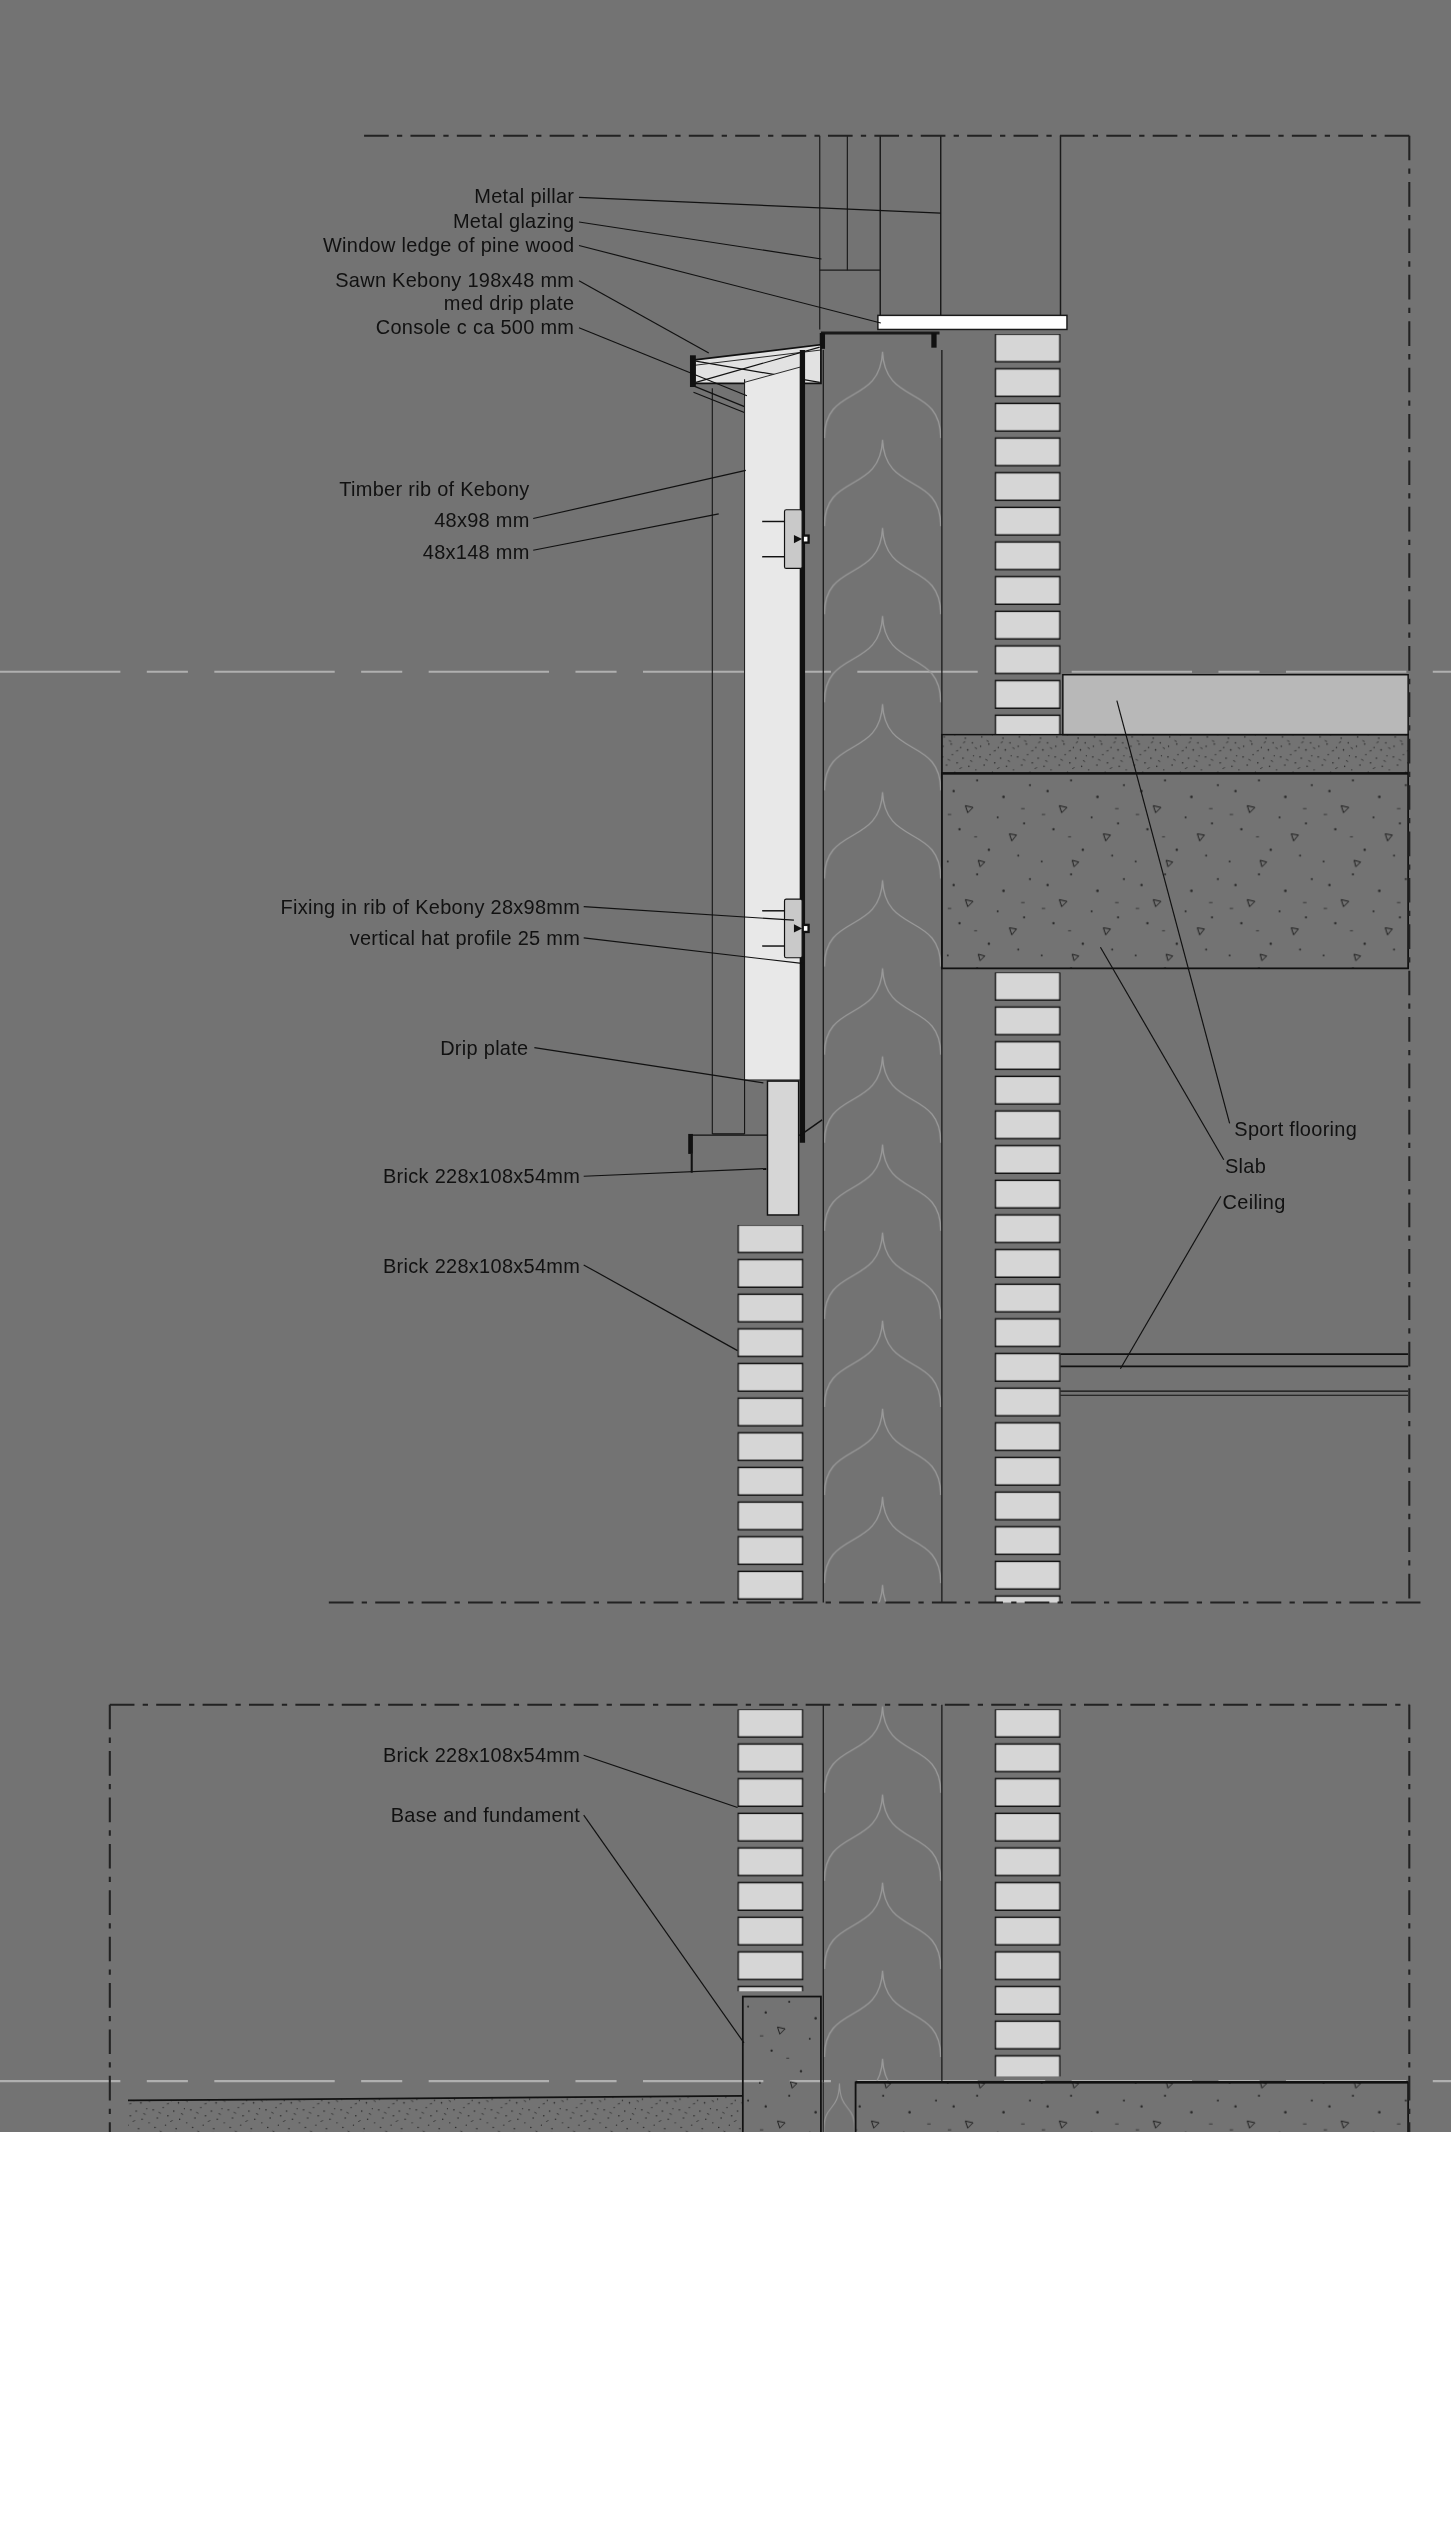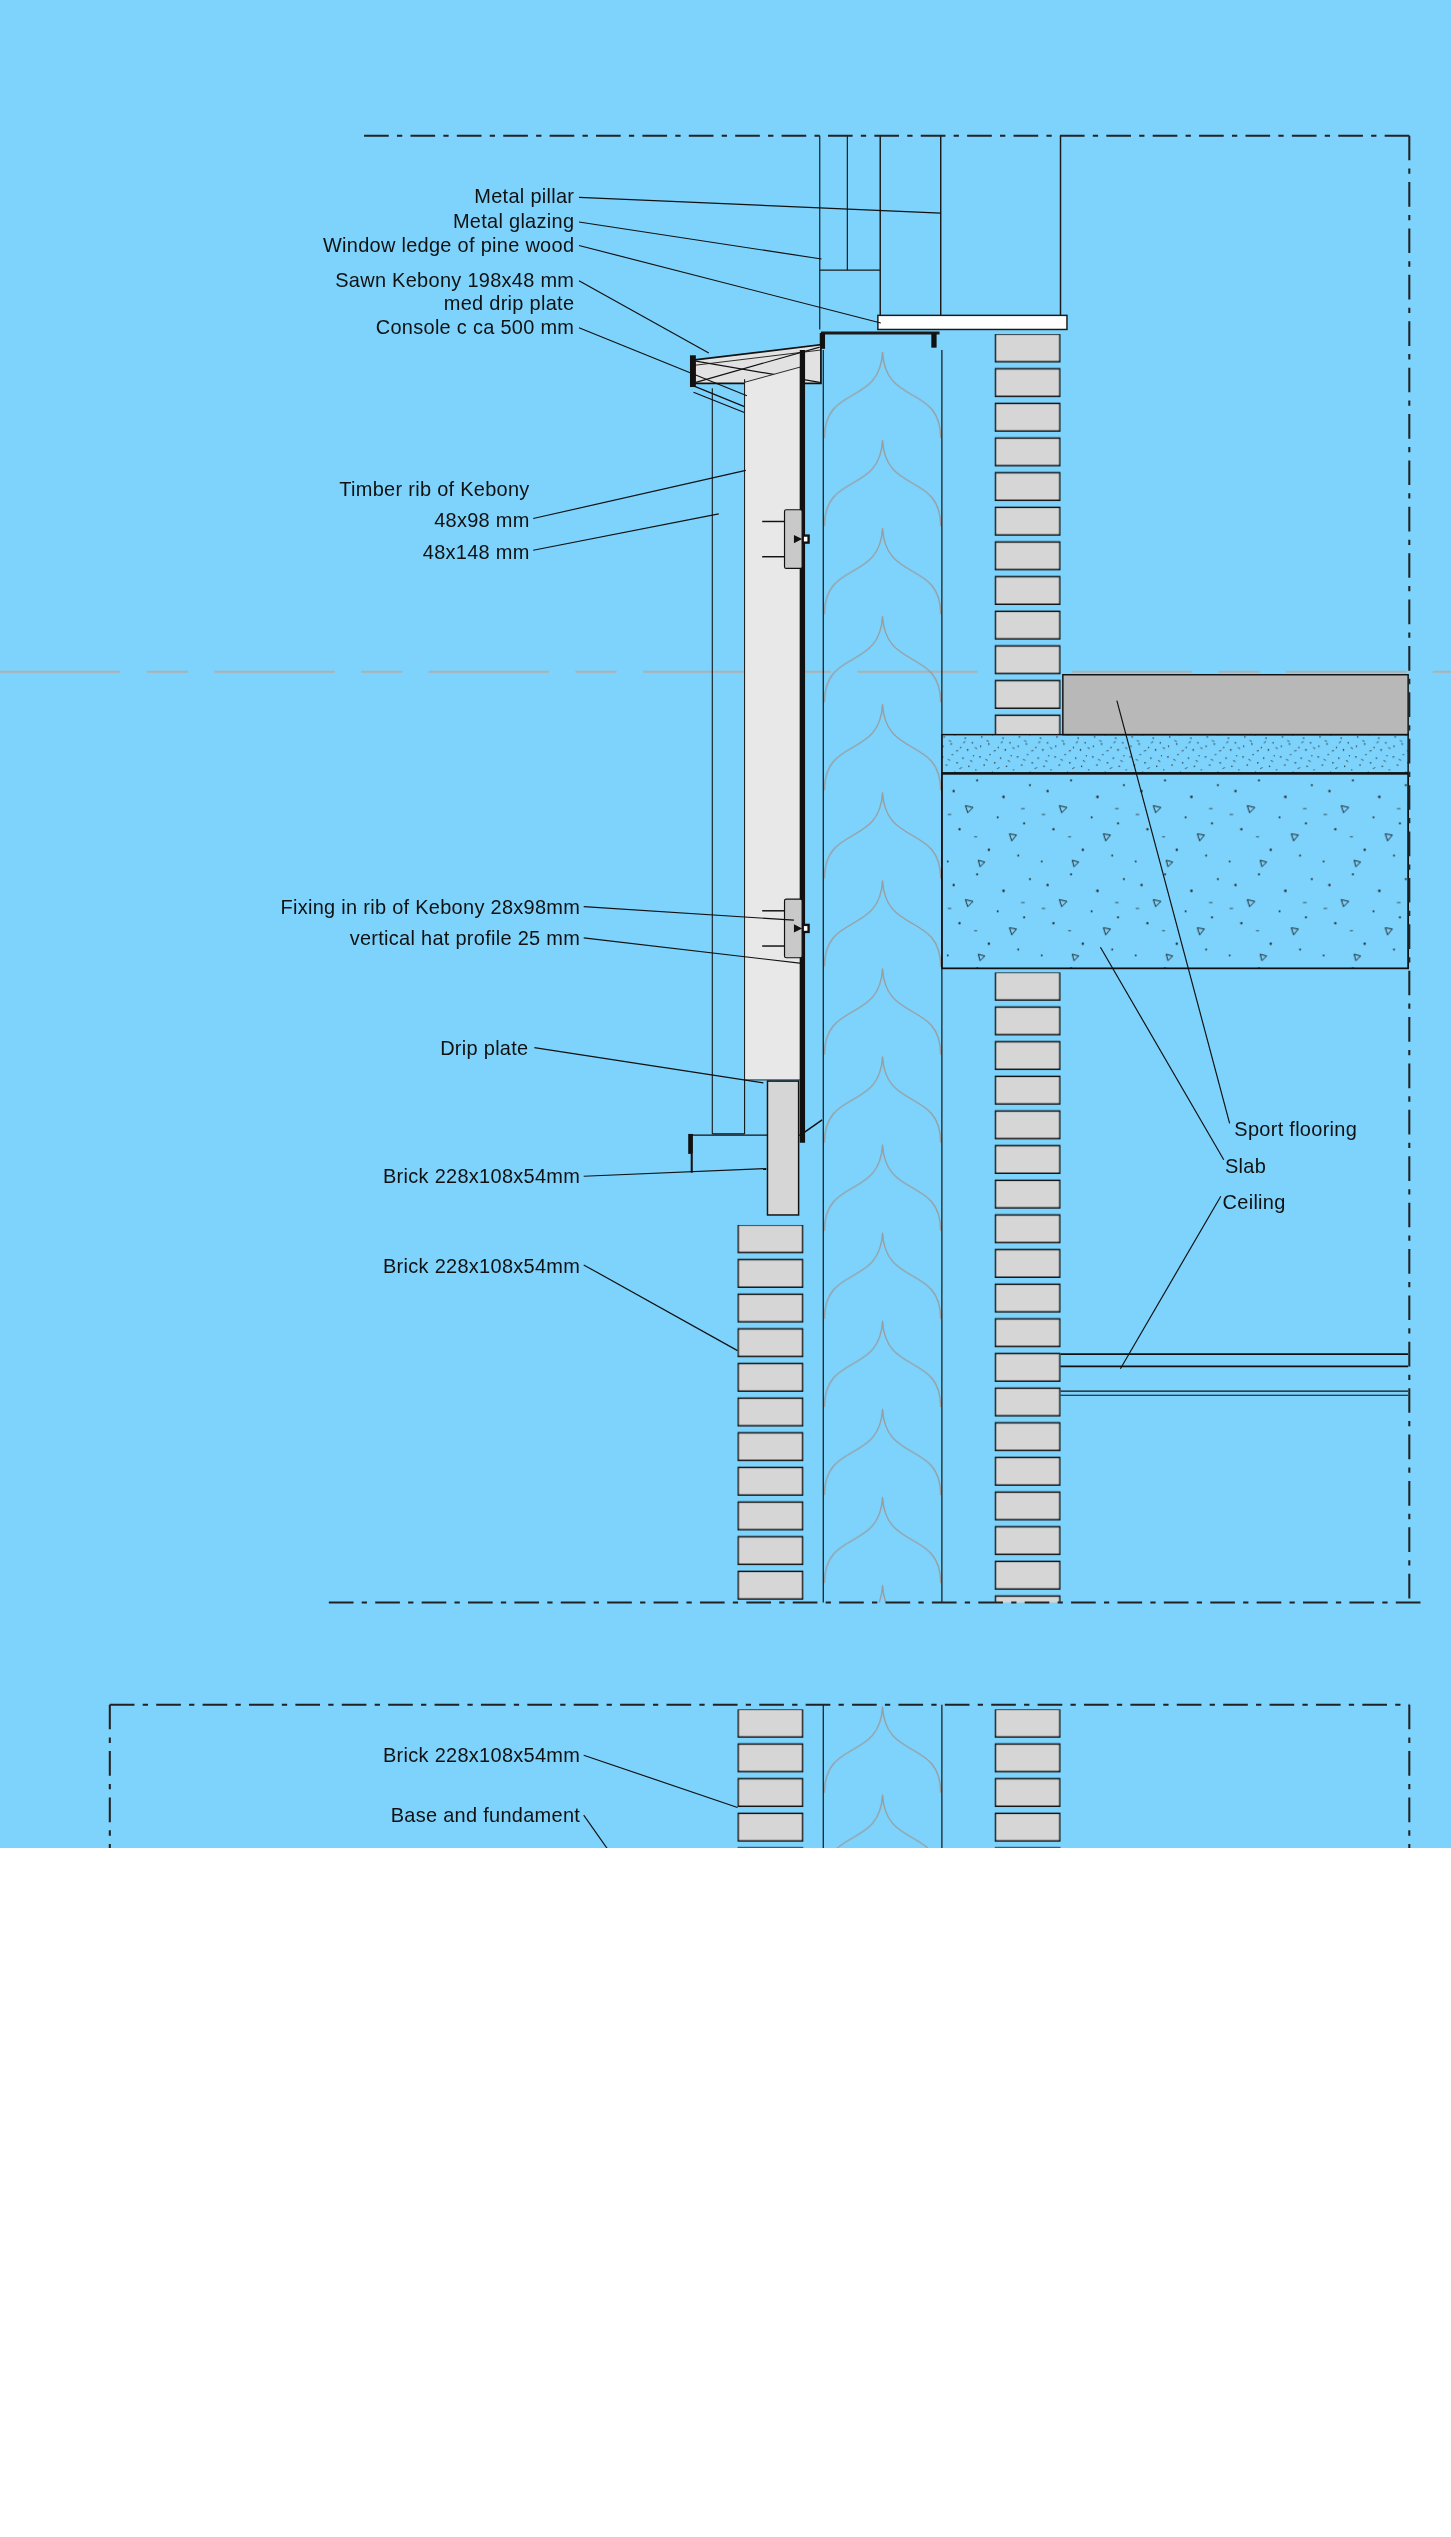--- a/index.html
+++ b/index.html
@@ -1,16 +1,16 @@
 <!DOCTYPE html>
 <html style="font-size:9.4px"><head>
 <meta charset="utf-8">
 <style>
   html,body{margin:0;padding:0;background:#ffffff;}
-  .page{position:relative;width:1451px;height:1848px;background:#7dd3fc;overflow:hidden;}
+  .page{position:relative;width:1451px;height:2132px;background:#737373;overflow:hidden;}
   svg{display:block;}
   text{font-family:"Liberation Sans","DejaVu Sans",sans-serif;font-size:34px;letter-spacing:0.5px;fill:#111;}
 </style>
 </head>
 <body>
 
 <div class="page">
 <svg width="1451" height="2538" viewBox="0 0 2471 4320">
   <defs>
 

